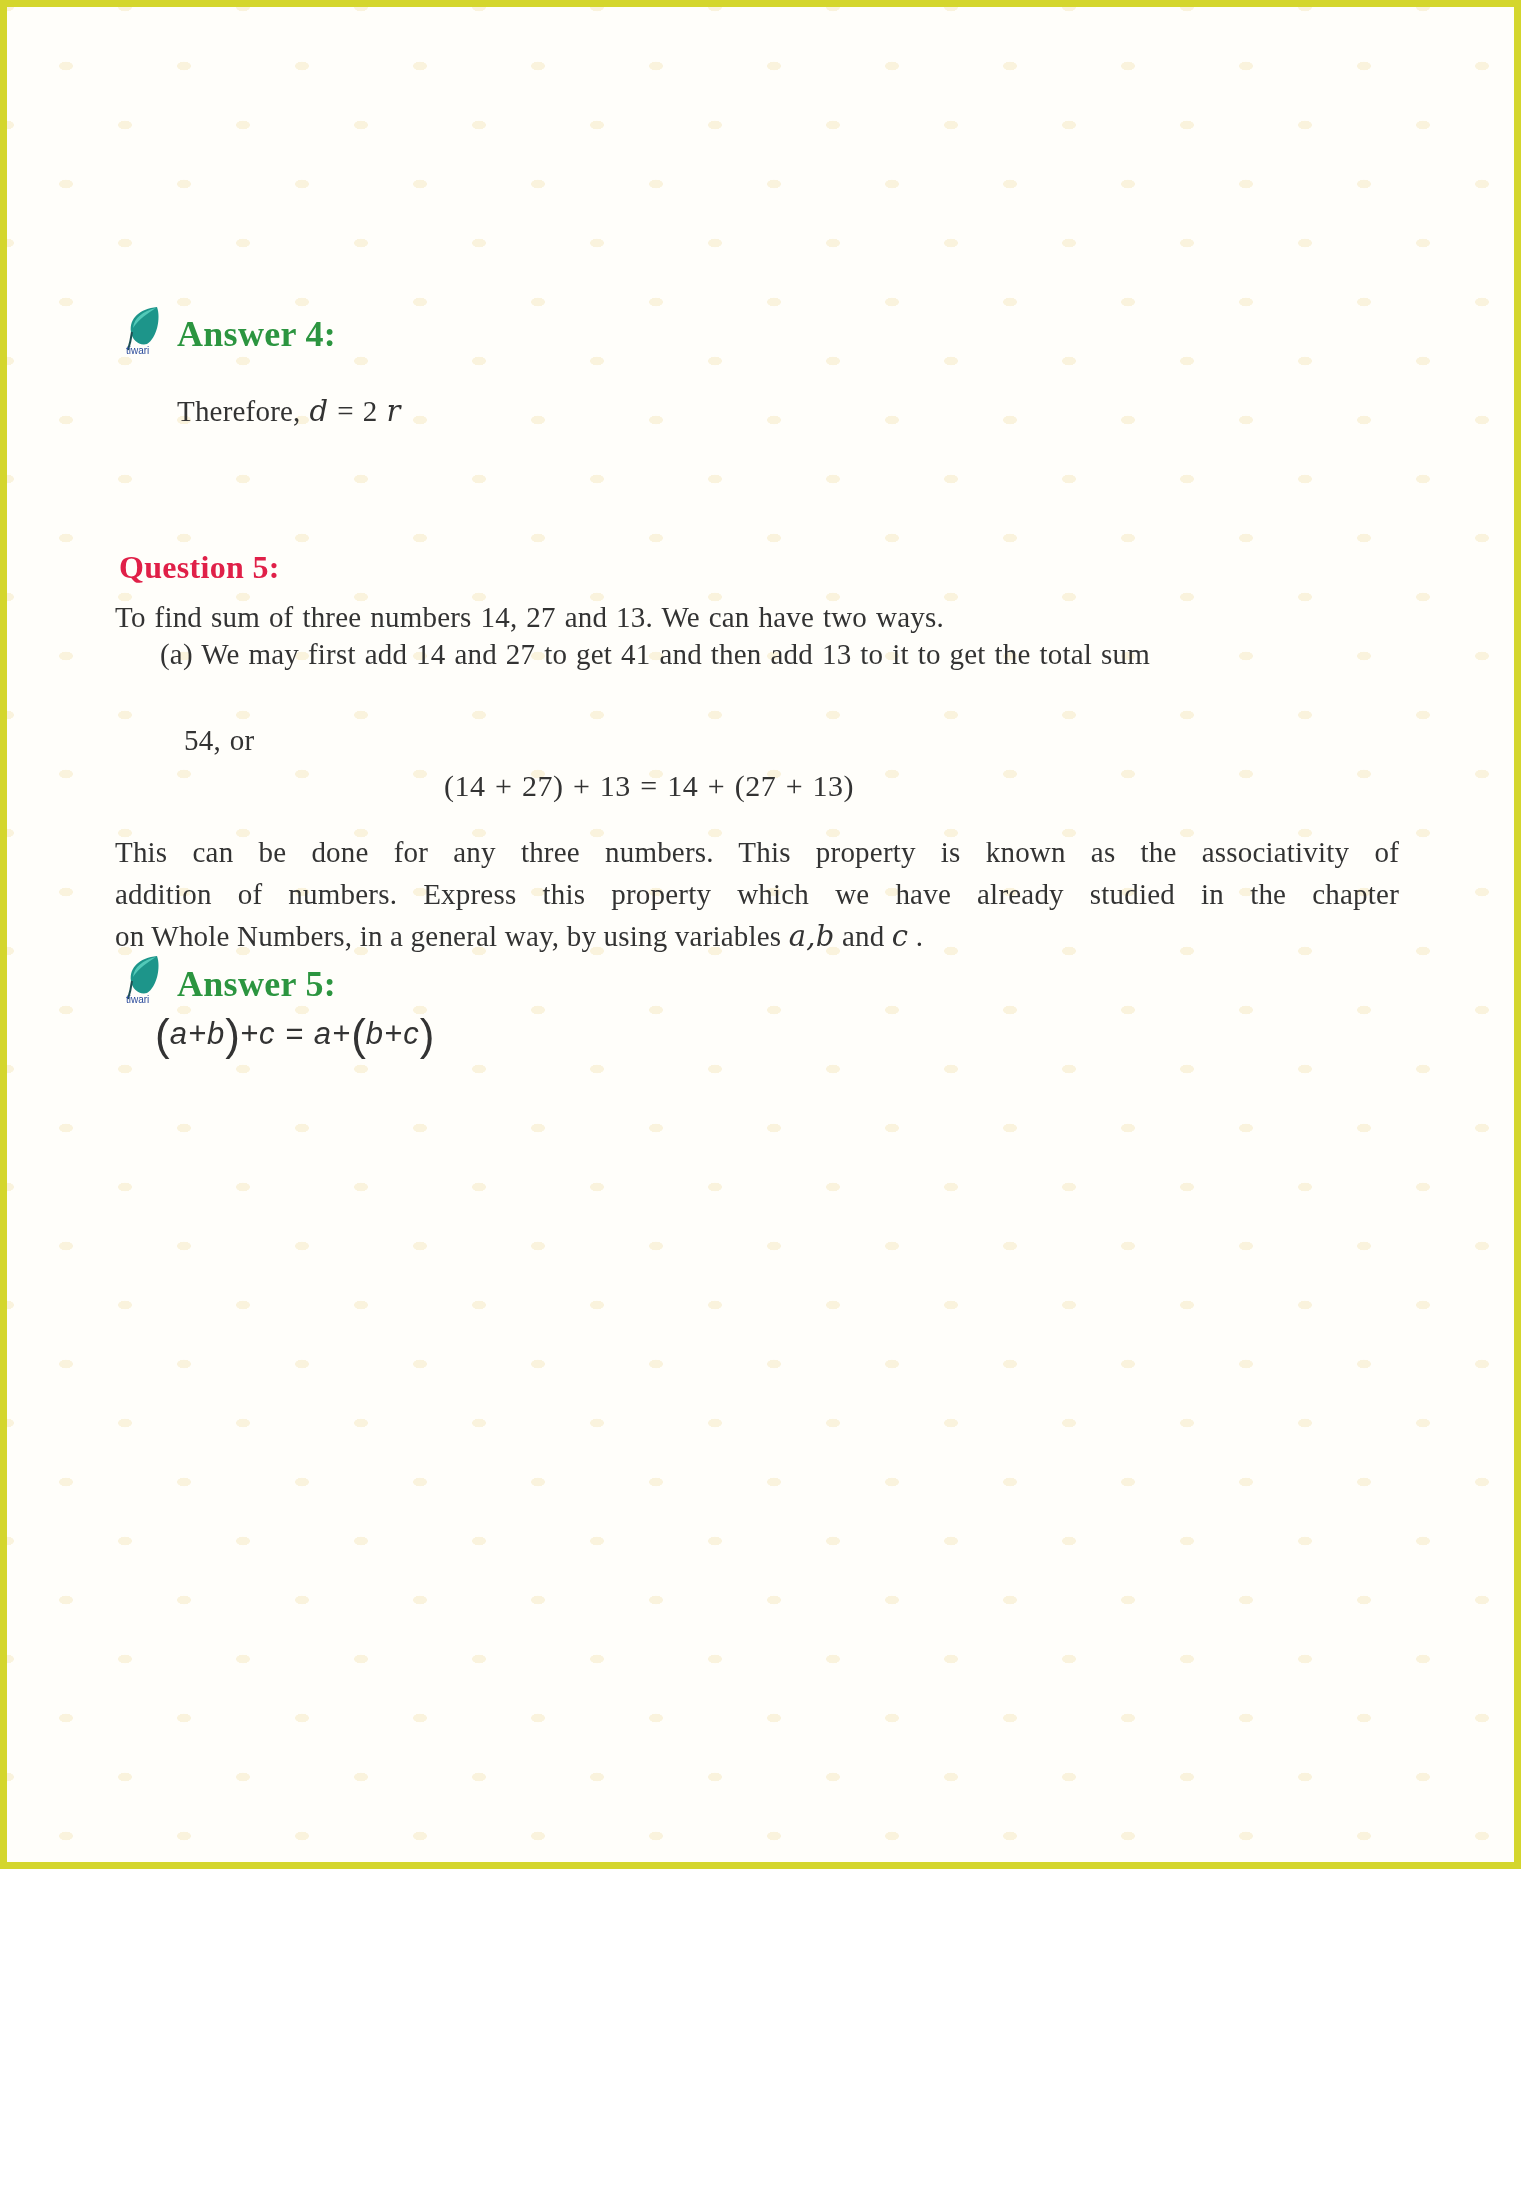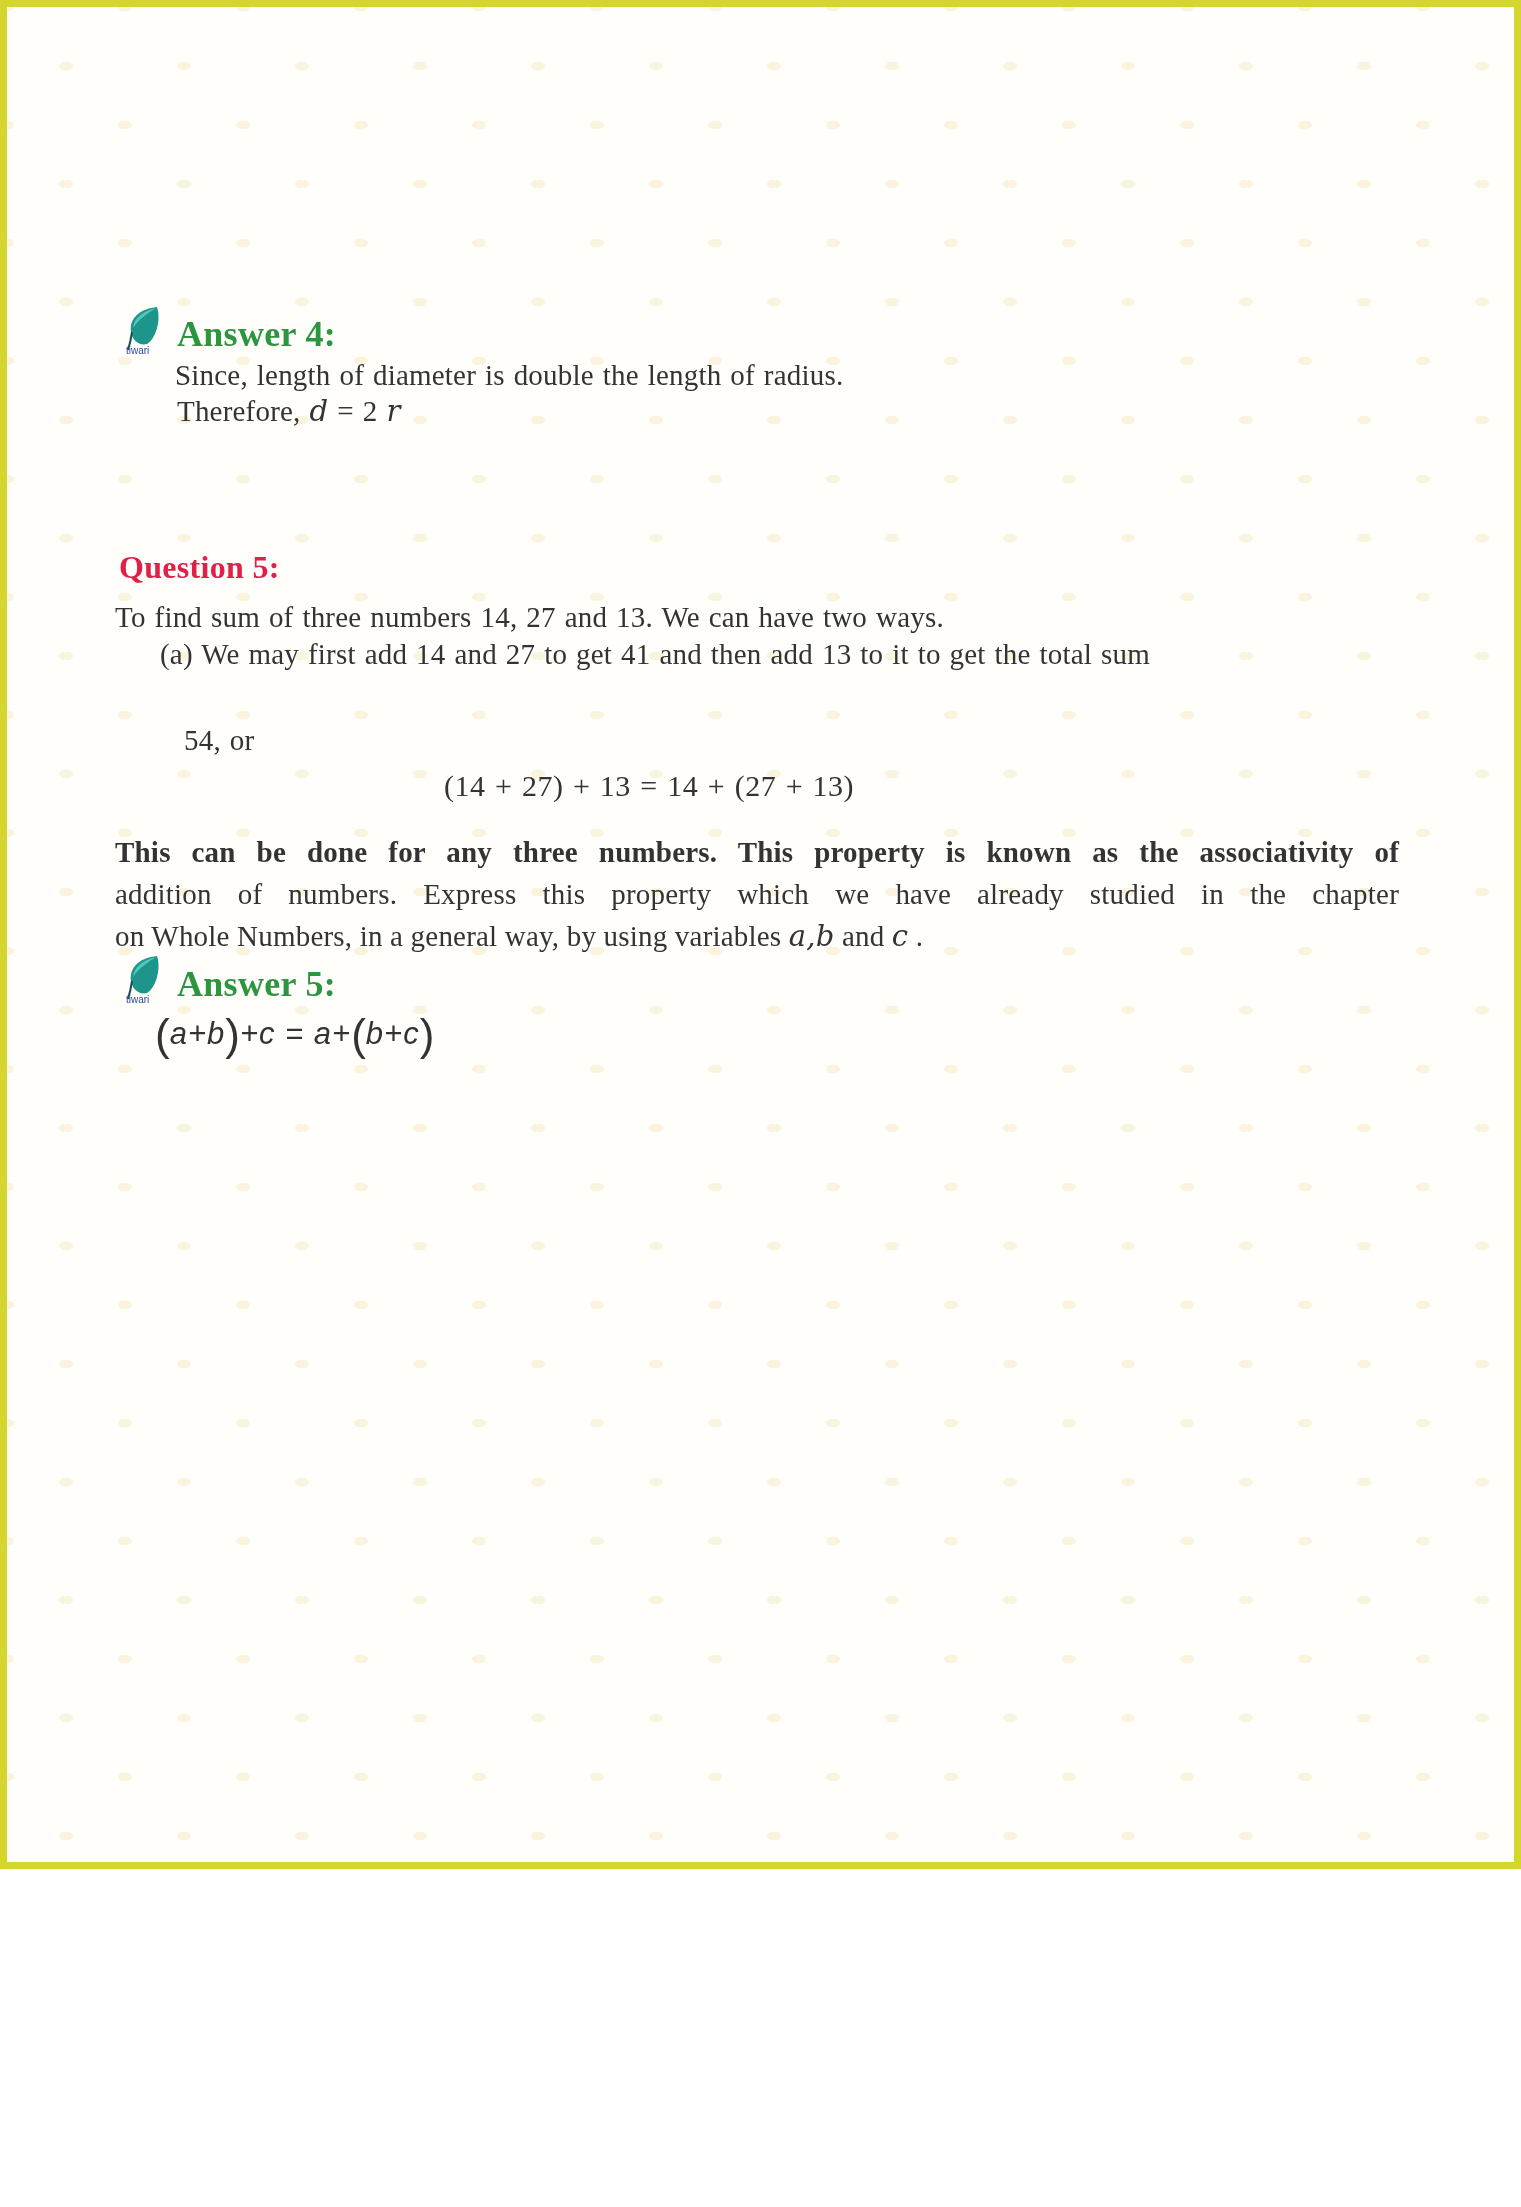--- a/index.html
+++ b/index.html
@@ -64,35 +64,34 @@
 
 <div class="page">
 
   <svg class="logo-svg" style="left:118px; top:299px;" viewBox="0 0 40 50">
     <path d="M32 1 C 15 3, 4 12, 6 26 C 7 34, 14 40, 22 38 C 32 32, 36 12, 32 1 Z" fill="#1d958a"></path>
     <path d="M31 2 C 18 5, 9 12, 8 22 C 14 13, 23 7, 31 2 Z" fill="#52c9b8"></path>
     <path d="M7 26 C 6 33, 5 38, 3 44" stroke="#1c4f52" stroke-width="2" fill="none"></path>
     <text x="1" y="48" font-size="10" fill="#2a4a9b" font-family="Liberation Sans, sans-serif">tiwari</text>
   </svg>
   <div class="abs heading answer-heading" style="left:170px; top:306px;">Answer 4:</div>
-  <div class="abs body-text" style="left:168px; top:352px;">Since, length of diameter is double the length of radius.</div>
   <div class="abs body-text" style="left:170px; top:387px;">
     <span>Therefore, </span>
     <span class="math-var">d</span>
     <span> = 2</span>
     <span class="math-var">r</span>
   </div>
 
   <div class="abs heading question-heading" style="left:112px; top:542px;">Question 5:</div>
   <div class="abs body-text" style="left:108px; top:594px;">To find sum of three numbers 14, 27 and 13. We can have two ways.</div>
   <div class="abs body-text" style="left:153px; top:631px;">(a) We may first add 14 and 27 to get 41 and then add 13 to it to get the total sum</div>
   <div class="abs body-text" style="left:177px; top:673px;margin-top:44px;">54, or</div>
   <div class="abs body-text equation-line" style="left:437px; top:762px;">(14 + 27) + 13 = 14 + (27 + 13)</div>
 
-  <div class="para-line para-just" style="top:824px;font-weight:bold;">This can be done for any three numbers. This property is known as the associativity of</div>
+  <div class="para-line para-just" style="top:824px;">This can be done for any three numbers. This property is known as the associativity of</div>
   <div class="para-line" style="top:908px;">
     <span>on Whole Numbers, in a general way, by using variables </span>
     <span class="math-var">a,b</span>
     <span> and </span>
     <span class="math-var">c</span>
     <span>.</span>
   </div>
   <div class="para-line para-just" style="top:866px;">addition of numbers. Express this property which we have already studied in the chapter</div>
 
   <svg class="logo-svg" style="left:118px; top:948px;" viewBox="0 0 40 50">

